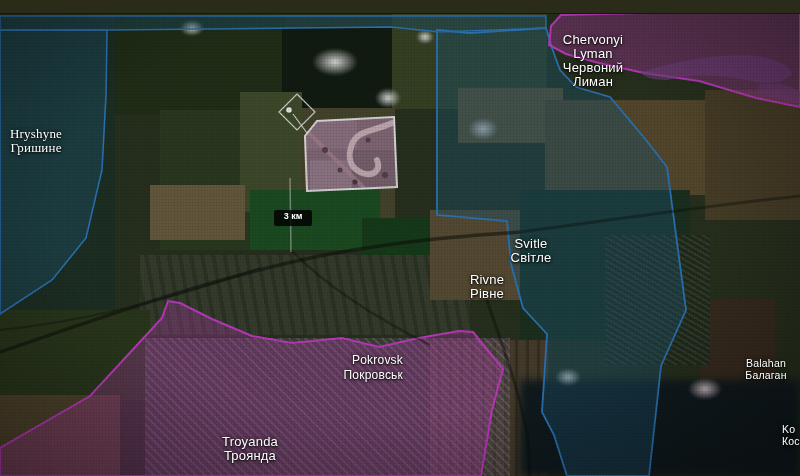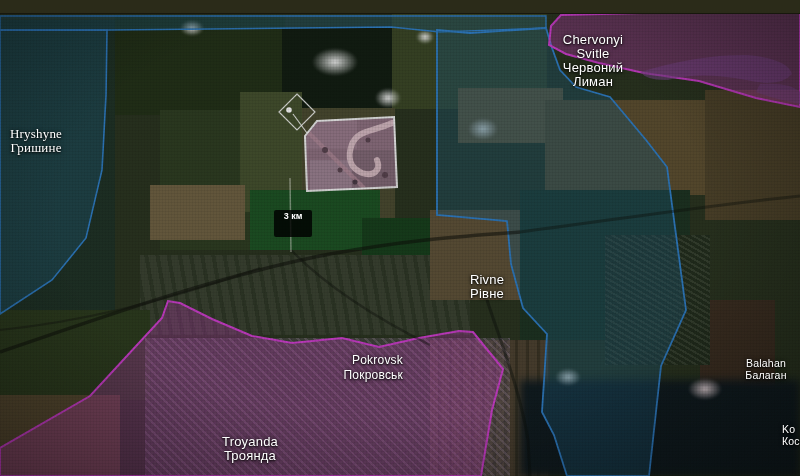--- a/index.html
+++ b/index.html
@@ -18,21 +18,21 @@
   .vignette{position:absolute;inset:0;pointer-events:none;
     background:radial-gradient(ellipse at 48% 45%,rgba(0,0,0,0) 55%,rgba(0,0,0,.38) 100%),
                linear-gradient(rgba(8,10,8,.12),rgba(8,10,8,.12));}
   .topband{position:absolute;left:0;top:0;width:800px;height:13px;background:#2b2b19;
            border-bottom:1px solid rgba(0,0,0,.45);}
   .lbl{position:absolute;color:#fff;text-align:center;font-size:13px;line-height:14px;
        text-shadow:0 1px 2px rgba(0,0,0,.95),0 0 4px rgba(0,0,0,.8);letter-spacing:.2px;}
   .lbl span{display:block;}
   .lbl.big{font-size:12px;line-height:14.5px;}
   .lbl.small{font-size:10.5px;line-height:12px;}
-  .scalebar{position:absolute;left:274px;top:210px;width:38px;height:27px;
+  .scalebar{position:absolute;left:274px;top:210px;width:38px;height:16px;
             background:rgba(0,0,0,.82);border-radius:2px;color:#fff;
             font-size:9px;line-height:13px;text-align:center;font-weight:bold;}
   .urban{position:absolute;filter:blur(.6px);}
 </style>
 </head>
 <body>
 
 <div class="map">
 
   <div class="patch" style="left:0;top:20px;width:115px;height:300px;background:#1f3226;"></div>
@@ -118,23 +118,27 @@
   <div class="topband"></div>
 
   <div class="scalebar">3 км</div>
 
   <div class="lbl" style="left:0;top:127px;width:72px;font-family:Liberation Serif, serif;">
     <span>Hryshyne</span>
     <span>Гришине</span>
   </div>
   <div class="lbl" style="left:553px;top:33px;width:80px;">
     <span>Chervonyi</span>
-    <span>Svitle</span>
+    <span>Lyman</span>
     <span>Червоний</span>
     <span>Лиман</span>
+  </div>
+  <div class="lbl" style="left:496px;top:237px;width:70px;">
+    <span>Svitle</span>
+    <span>Світле</span>
   </div>
   <div class="lbl" style="left:452px;top:273px;width:70px;">
     <span>Rivne</span>
     <span>Рівне</span>
   </div>
   <div class="lbl small" style="left:726px;top:357px;width:80px;">
     <span>Balahan</span>
     <span>Балаган</span>
   </div>
   <div class="lbl big" style="left:303px;top:353px;width:100px;text-align:right;">

